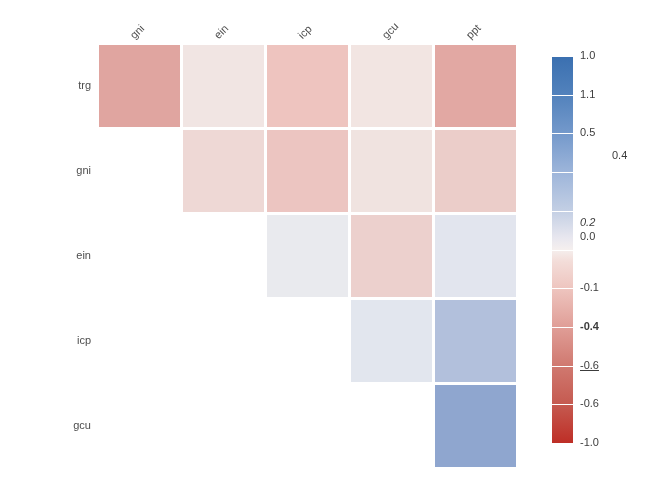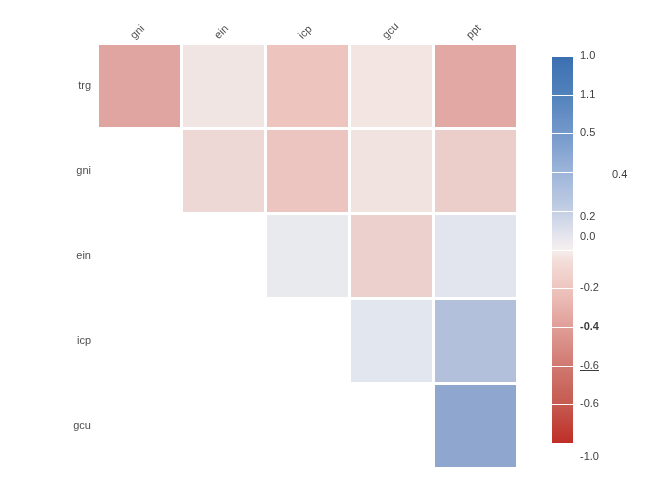--- a/index.html
+++ b/index.html
@@ -137,30 +137,30 @@
 
   <div id="colorbar"></div>
   <div id="cb-ticks">
       <div class="cb-tick" style="top: 56px;"></div>
       <div class="cb-label" style="top: 50px;">1.0</div>
       <div class="cb-tick" style="top: 94.7px;"></div>
       <div class="cb-label" style="top: 88.7px;">1.1</div>
       <div class="cb-tick" style="top: 133.4px;"></div>
       <div class="cb-label" style="top: 127.4px;">0.5</div>
       <div class="cb-tick" style="top: 172.1px;"></div>
-      <div class="cb-label" style="top: 169px; padding-left: 32px;">0.4</div>
+      <div class="cb-label" style="top: 150px; padding-left: 32px;">0.4</div>
       <div class="cb-tick" style="top: 210.8px;"></div>
-      <div class="cb-label" style="top: 211px;">0.2</div>
+      <div class="cb-label" style="top: 217px; font-style: italic;">0.2</div>
       <div class="cb-tick" style="top: 249.5px;"></div>
       <div class="cb-label" style="top: 231px;">0.0</div>
       <div class="cb-tick" style="top: 288.2px;"></div>
-      <div class="cb-label" style="top: 282.2px;">-0.2</div>
+      <div class="cb-label" style="top: 282.2px;">-0.1</div>
       <div class="cb-tick" style="top: 326.9px;"></div>
       <div class="cb-label" style="top: 320.9px; font-weight: bold;">-0.4</div>
       <div class="cb-tick" style="top: 365.6px;"></div>
       <div class="cb-label" style="top: 359.6px; text-decoration: underline;">-0.6</div>
       <div class="cb-tick" style="top: 404.3px;"></div>
       <div class="cb-label" style="top: 398.3px;">-0.6</div>
       <div class="cb-tick" style="top: 443px;"></div>
-      <div class="cb-label" style="top: 451px;">-1.0</div>
+      <div class="cb-label" style="top: 437px;">-1.0</div>
     </div>
 
 </div>
 
 </body></html>

